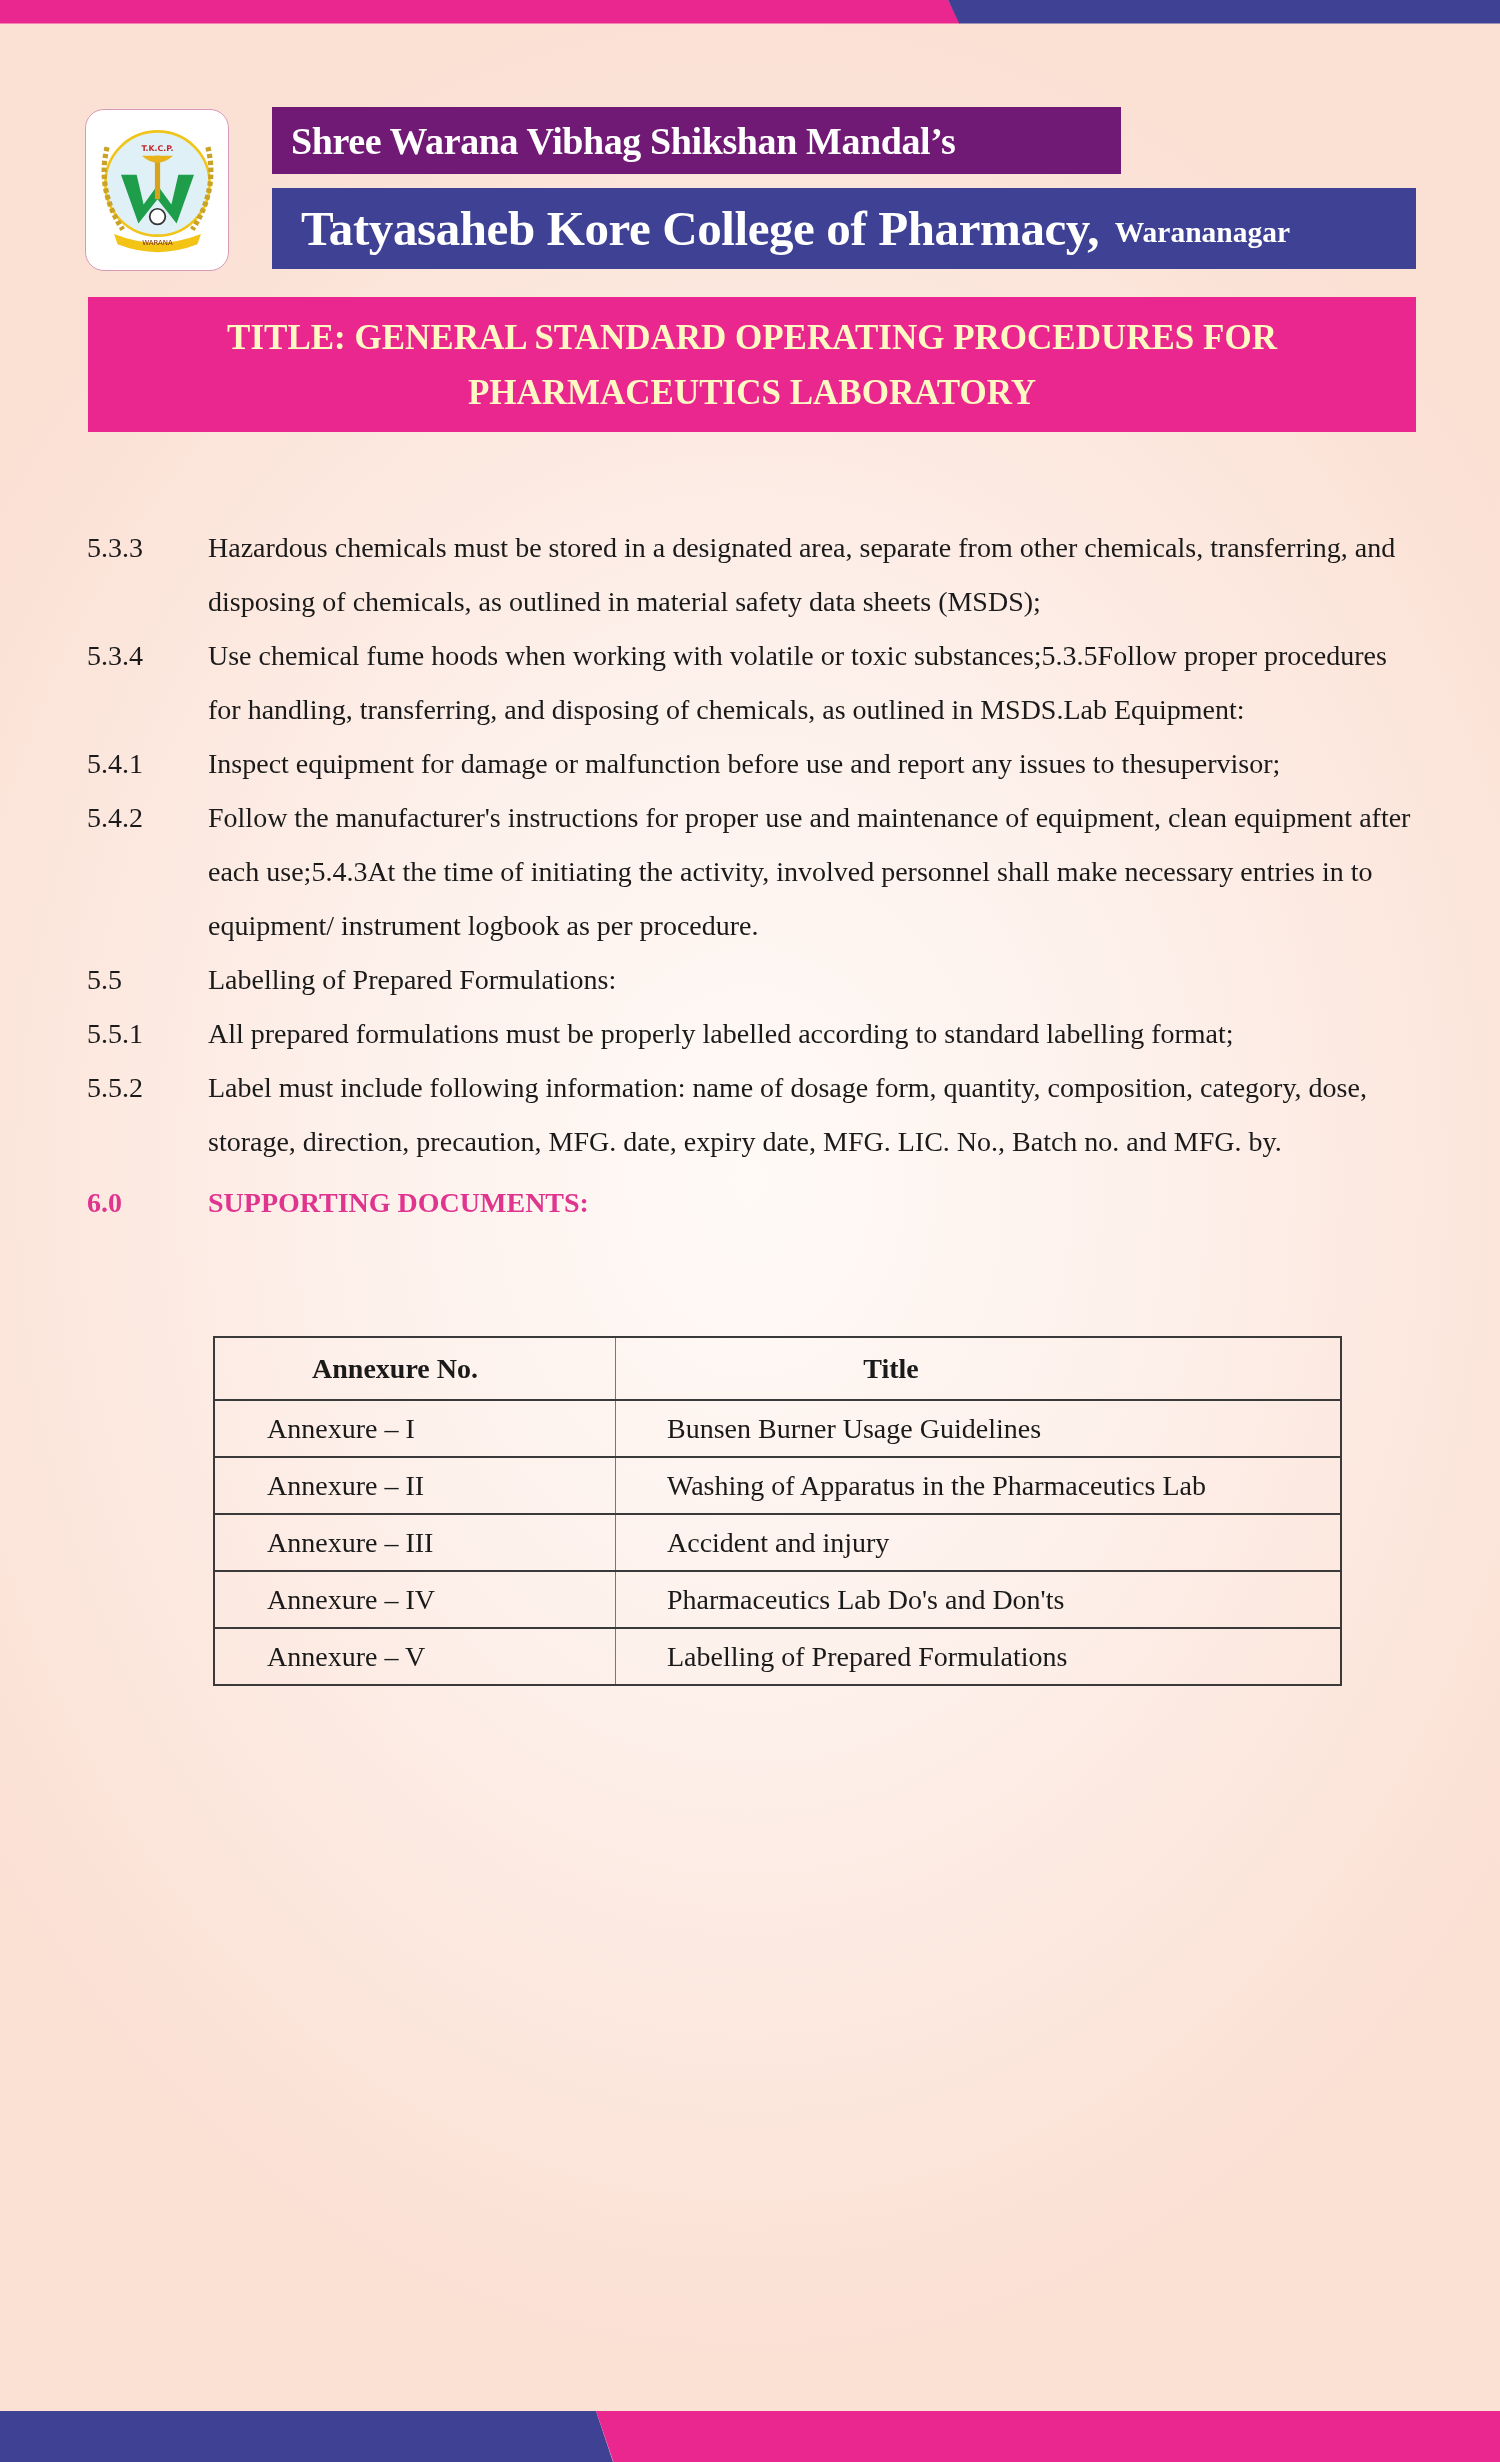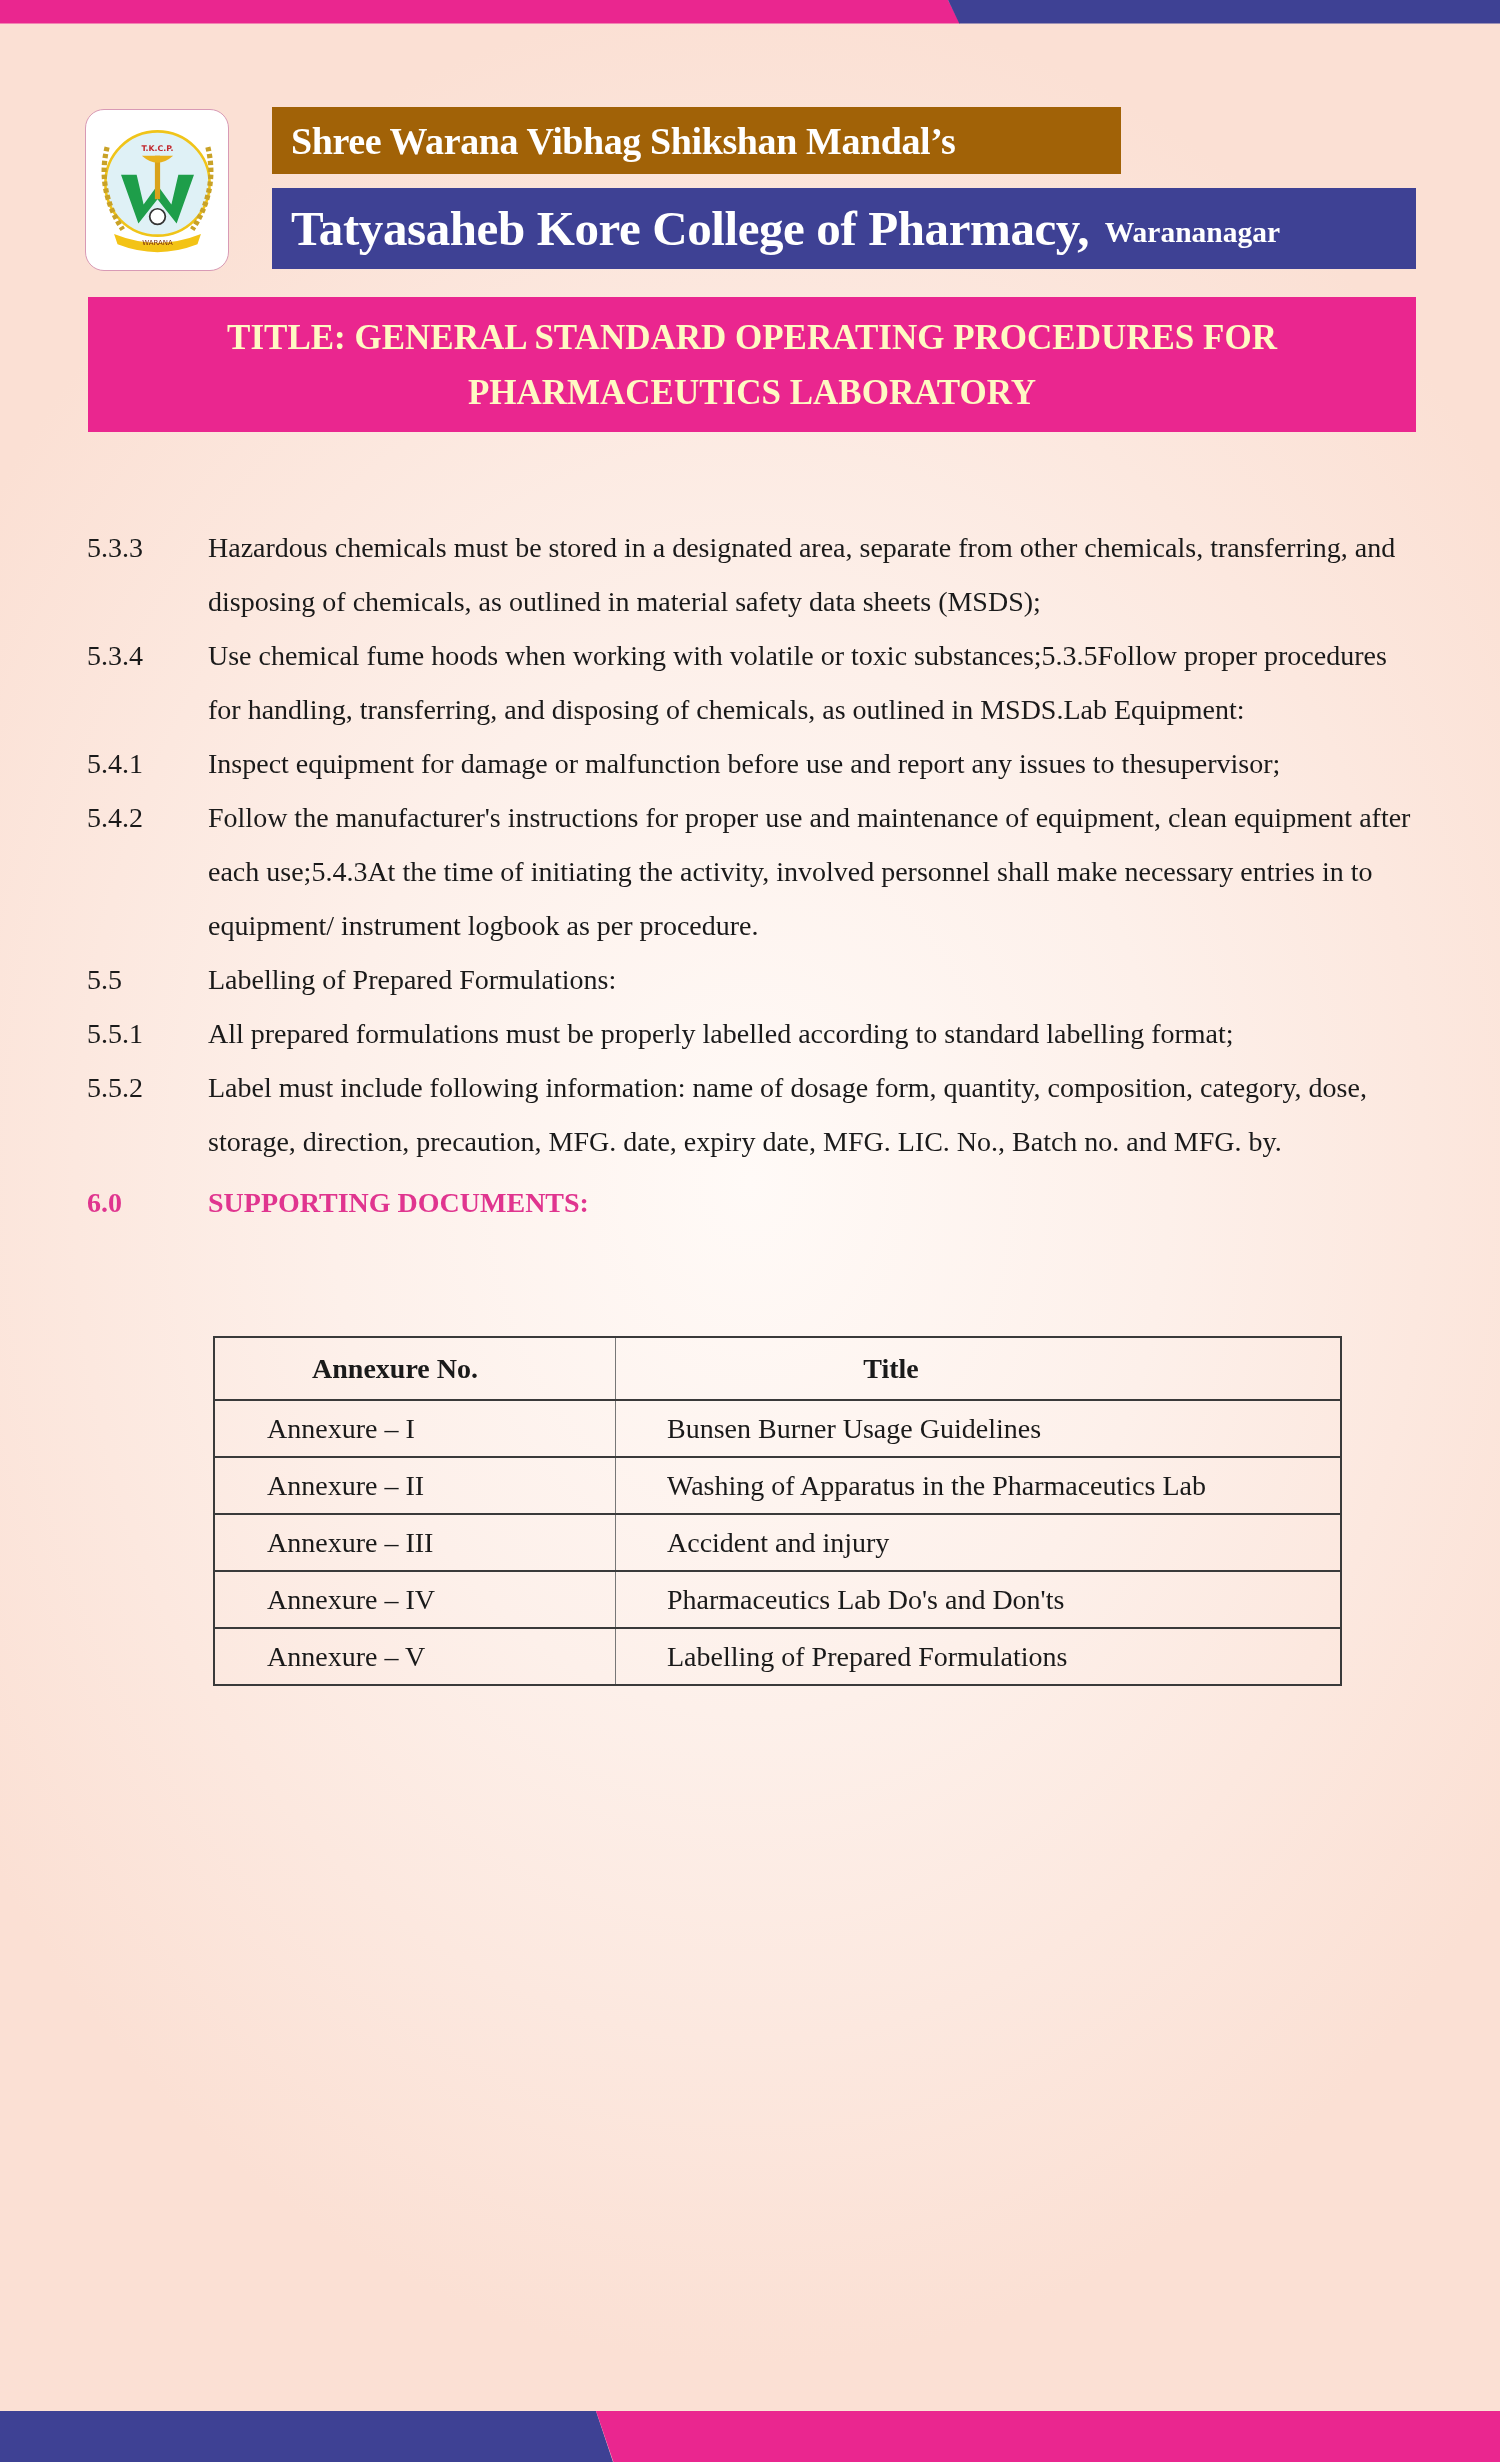--- a/index.html
+++ b/index.html
@@ -16,27 +16,27 @@
   .bottom-band .blue { position: absolute; left: 0; top: 0; width: 613px; height: 51px; background: #3e4194; clip-path: polygon(0 0, 596px 0, 613px 51px, 0 51px); }
   .bottom-band .pink { position: absolute; left: 596px; top: 0; width: 905px; height: 51px; background: #ea268f; clip-path: polygon(0 0, 905px 0, 905px 51px, 17.4px 51px); }
 
   .logo-box {
     position: absolute; left: 85px; top: 109px; width: 144px; height: 162px;
     background: #ffffff; border: 1.7px solid #d89ab5; border-radius: 19px; box-sizing: border-box;
     display: flex; align-items: center; justify-content: center;
   }
   .banner-1 {
     position: absolute; left: 272px; top: 107px; width: 849px; height: 67px;
-    background: #a16207; color: #fff; box-sizing: border-box; padding-left: 19px;
+    background: #701a75; color: #fff; box-sizing: border-box; padding-left: 19px;
     display: flex; align-items: center;
     font-family: "Liberation Serif", serif; font-weight: bold; font-size: 38px; letter-spacing: -0.4px;
   }
   .banner-2 {
     position: absolute; left: 272px; top: 188px; width: 1144px; height: 81px;
-    background: #3e4194; color: #fff; box-sizing: border-box; padding-left: 19px;
+    background: #3e4194; color: #fff; box-sizing: border-box; padding-left: 29px;
     display: flex; align-items: center; white-space: nowrap;
     font-family: "Liberation Serif", serif; font-weight: bold;
   }
   .banner-2 .big { font-size: 49px; letter-spacing: -0.4px; }
   .banner-2 .small { font-size: 29.5px; margin-left: 15.6px; padding-top: 8.7px; }
 
   .title-box {
     position: absolute; left: 88px; top: 297px; width: 1328px; height: 135px;
     background: #ea268f; color: #fef9c3; box-sizing: border-box;
     display: flex; flex-direction: column; align-items: center; justify-content: center;

